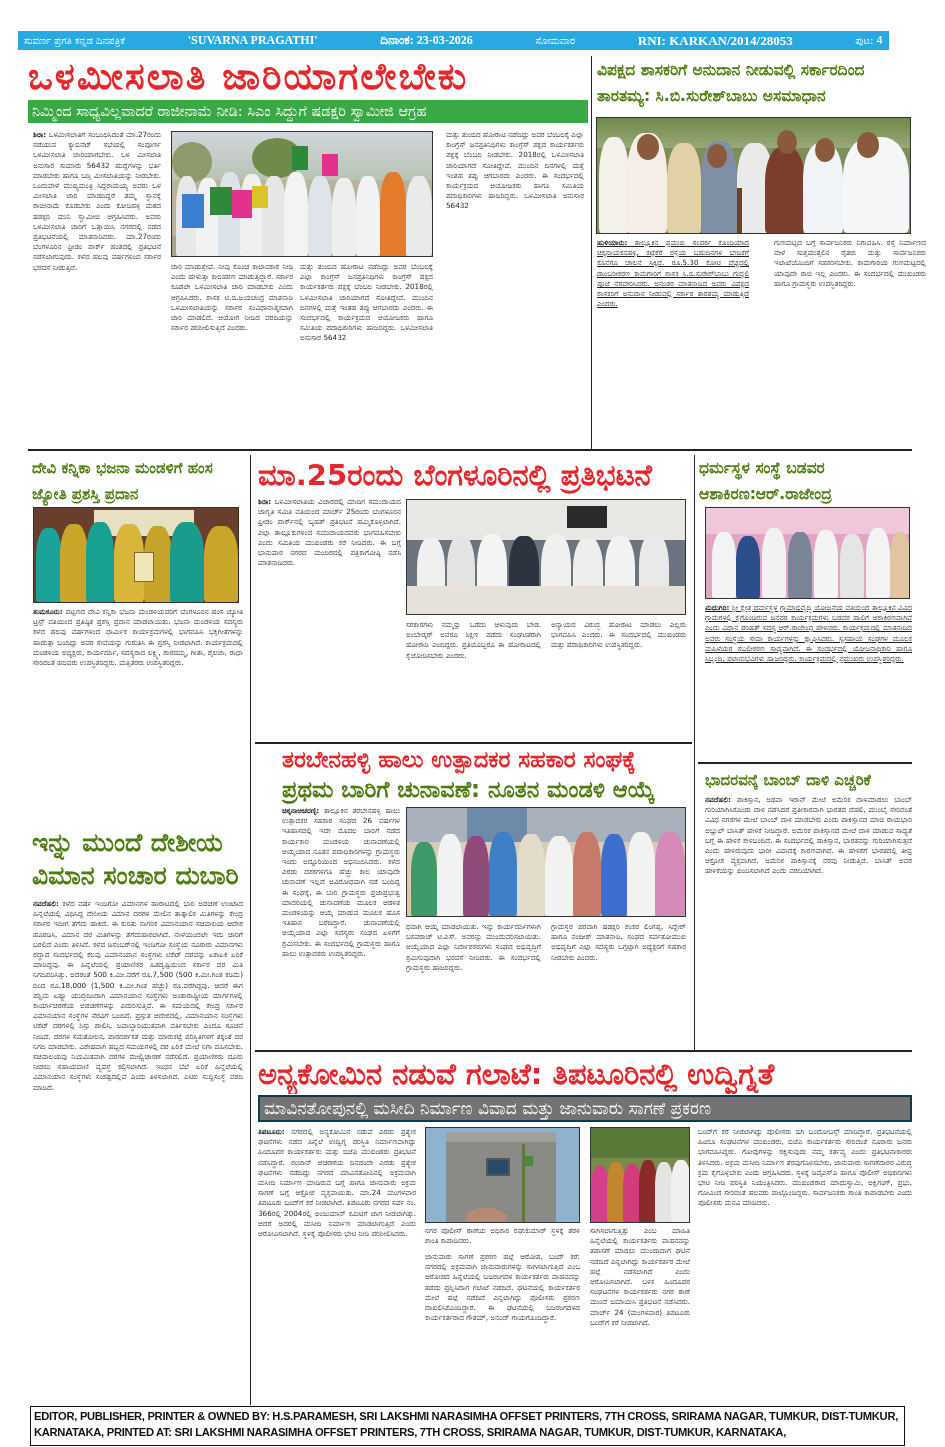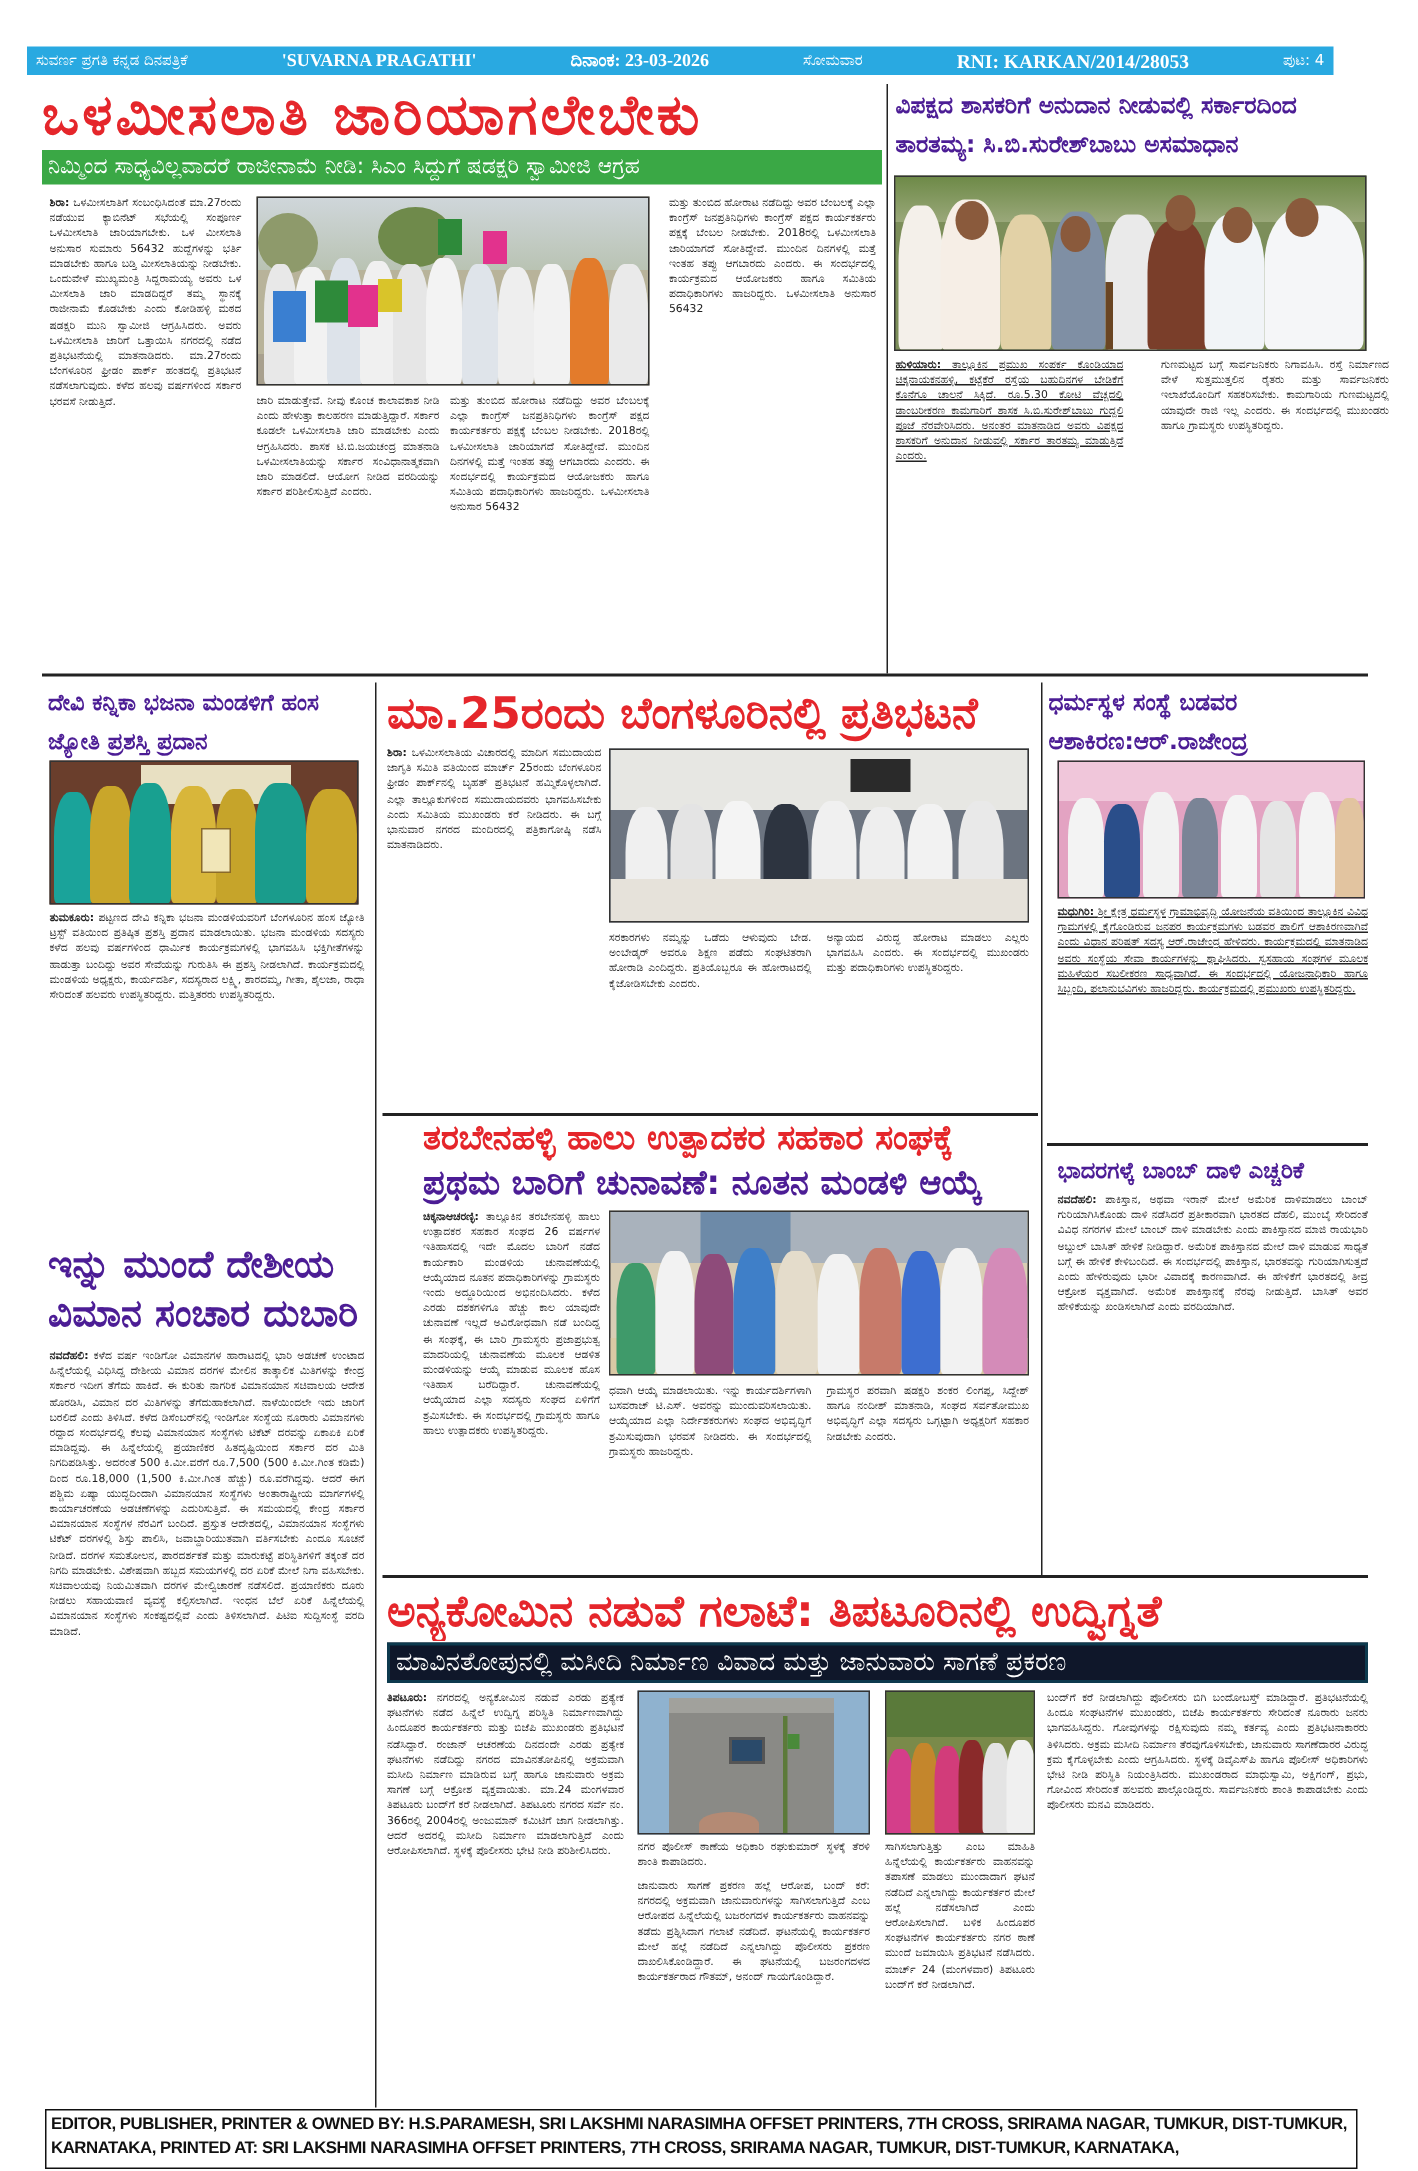--- a/index.html
+++ b/index.html
@@ -12,23 +12,23 @@
     justify-content: space-between; padding: 0 6px; font-size: 10px;
   }
   .masthead .serif { font-family: "Liberation Serif", serif; font-size: 12px; font-weight: bold; }
   .masthead .rni { font-family: "Liberation Serif", serif; font-size: 13px; font-weight: bold; }
 
   .abs { position: absolute; }
   .vrule { position: absolute; width: 1px; background: #222; }
   .hrule { position: absolute; height: 2px; background: #222; }
 
   .head-red { color: #e5262b; font-weight: bold; white-space: nowrap; overflow: hidden; }
-  .head-black { color: #4c1d95; font-weight: bold; white-space: nowrap; overflow: hidden; }
+  .head-black { color: #4d7c0f; font-weight: bold; white-space: nowrap; overflow: hidden; }
   .banner-green { background: #3aa845; color: #fff; white-space: nowrap; overflow: hidden; padding: 0 4px; }
-  .banner-blue { background: #0f172a; color: #fff; white-space: nowrap; overflow: hidden; padding: 0 4px; border: 2px solid #0d3a4e; }
+  .banner-blue { background: #737373; color: #fff; white-space: nowrap; overflow: hidden; padding: 0 4px; border: 2px solid #0d3a4e; }
 
   .col { position: absolute; font-size: 7.2px; line-height: 10.2px; color: #222; text-align: justify; overflow: hidden; }
   .col .dl { font-weight: bold; }
 
   .photo { position: absolute; border: 1px solid #333; overflow: hidden; }
   .photo .sky { position: absolute; left: 0; right: 0; top: 0; }
   .photo .ground { position: absolute; left: 0; right: 0; bottom: 0; }
   .photo .person { position: absolute; bottom: 0; border-radius: 40% 40% 6% 6%; }
   .photo .personhead { position: absolute; border-radius: 50%; background: #8a5a3c; }
 
@@ -188,21 +188,21 @@
   </div>
   <div class="col" style="left:705px;top:603px;width:207px;height:155px;text-decoration:underline;">
     <span class="dl">ಮಧುಗಿರಿ:</span>
     <span>ಶ್ರೀ ಕ್ಷೇತ್ರ ಧರ್ಮಸ್ಥಳ ಗ್ರಾಮಾಭಿವೃದ್ಧಿ ಯೋಜನೆಯ ವತಿಯಿಂದ ತಾಲ್ಲೂಕಿನ ವಿವಿಧ ಗ್ರಾಮಗಳಲ್ಲಿ ಕೈಗೊಂಡಿರುವ ಜನಪರ ಕಾರ್ಯಕ್ರಮಗಳು ಬಡವರ ಪಾಲಿಗೆ ಆಶಾಕಿರಣವಾಗಿವೆ ಎಂದು ವಿಧಾನ ಪರಿಷತ್ ಸದಸ್ಯ ಆರ್.ರಾಜೇಂದ್ರ ಹೇಳಿದರು. ಕಾರ್ಯಕ್ರಮದಲ್ಲಿ ಮಾತನಾಡಿದ ಅವರು ಸಂಸ್ಥೆಯ ಸೇವಾ ಕಾರ್ಯಗಳನ್ನು ಶ್ಲಾಘಿಸಿದರು. ಸ್ವಸಹಾಯ ಸಂಘಗಳ ಮೂಲಕ ಮಹಿಳೆಯರ ಸಬಲೀಕರಣ ಸಾಧ್ಯವಾಗಿದೆ. ಈ ಸಂದರ್ಭದಲ್ಲಿ ಯೋಜನಾಧಿಕಾರಿ ಹಾಗೂ ಸಿಬ್ಬಂದಿ, ಫಲಾನುಭವಿಗಳು ಹಾಜರಿದ್ದರು. ಕಾರ್ಯಕ್ರಮದಲ್ಲಿ ಪ್ರಮುಖರು ಉಪಸ್ಥಿತರಿದ್ದರು.</span>
   </div>
 </section>
 
 <div class="hrule" style="left:698px;top:762px;width:214px;height:1.5px;"></div>
 
 <section>
-  <div class="abs head-black" style="left:705px;top:768px;width:207px;height:24px;font-size:15px;line-height:24px;">ಭಾದರಗಳ್ಕೆ ಬಾಂಬ್ ದಾಳಿ ಎಚ್ಚರಿಕೆ</div>
+  <div class="abs head-black" style="left:705px;top:768px;width:207px;height:24px;font-size:15px;line-height:24px;">ಭಾದರವನ್ಕೆ ಬಾಂಬ್ ದಾಳಿ ಎಚ್ಚರಿಕೆ</div>
   <div class="col" style="left:705px;top:795px;width:207px;height:255px;">
     <span class="dl">ನವದೆಹಲಿ:</span>
     <span>ಪಾಕಿಸ್ತಾನ, ಅಥವಾ ಇರಾನ್ ಮೇಲೆ ಅಮೆರಿಕ ದಾಳಿಮಾಡಲು ಬಾಂಬ್ ಗುರಿಯಾಗಿಸಿಕೊಂಡು ದಾಳಿ ನಡೆಸಿದರೆ ಪ್ರತೀಕಾರವಾಗಿ ಭಾರತದ ದೆಹಲಿ, ಮುಂಬೈ ಸೇರಿದಂತೆ ವಿವಿಧ ನಗರಗಳ ಮೇಲೆ ಬಾಂಬ್ ದಾಳಿ ಮಾಡಬೇಕು ಎಂದು ಪಾಕಿಸ್ತಾನದ ಮಾಜಿ ರಾಯಭಾರಿ ಅಬ್ದುಲ್ ಬಾಸಿತ್ ಹೇಳಿಕೆ ನೀಡಿದ್ದಾರೆ. ಅಮೆರಿಕ ಪಾಕಿಸ್ತಾನದ ಮೇಲೆ ದಾಳಿ ಮಾಡುವ ಸಾಧ್ಯತೆ ಬಗ್ಗೆ ಈ ಹೇಳಿಕೆ ಕೇಳಿಬಂದಿದೆ. ಈ ಸಂದರ್ಭದಲ್ಲಿ ಪಾಕಿಸ್ತಾನ, ಭಾರತವನ್ನು ಗುರಿಯಾಗಿಸುತ್ತದೆ ಎಂದು ಹೇಳಿರುವುದು ಭಾರೀ ವಿವಾದಕ್ಕೆ ಕಾರಣವಾಗಿದೆ. ಈ ಹೇಳಿಕೆಗೆ ಭಾರತದಲ್ಲಿ ತೀವ್ರ ಆಕ್ರೋಶ ವ್ಯಕ್ತವಾಗಿದೆ. ಅಮೆರಿಕ ಪಾಕಿಸ್ತಾನಕ್ಕೆ ನೆರವು ನೀಡುತ್ತಿದೆ. ಬಾಸಿತ್ ಅವರ ಹೇಳಿಕೆಯನ್ನು ಖಂಡಿಸಲಾಗಿದೆ ಎಂದು ವರದಿಯಾಗಿದೆ.</span>
   </div>
 </section>
 
 <div class="hrule" style="left:255px;top:742px;width:437px;height:1.5px;"></div>
 
 <section>
   <div class="abs head-red" style="left:282px;top:744px;width:410px;height:30px;font-size:22.5px;line-height:30px;">ತರಬೇನಹಳ್ಳಿ ಹಾಲು ಉತ್ಪಾದಕರ ಸಹಕಾರ ಸಂಘಕ್ಕೆ</div>

